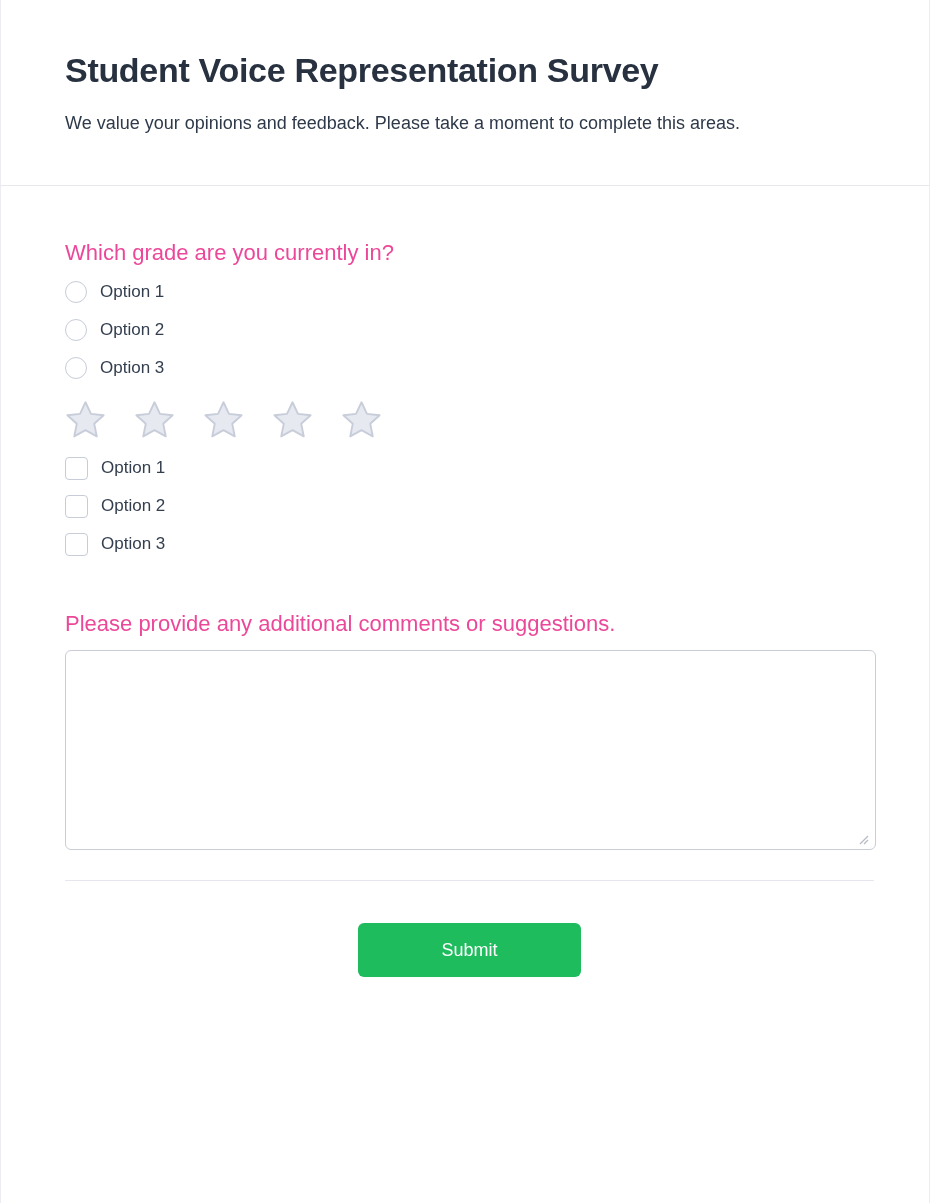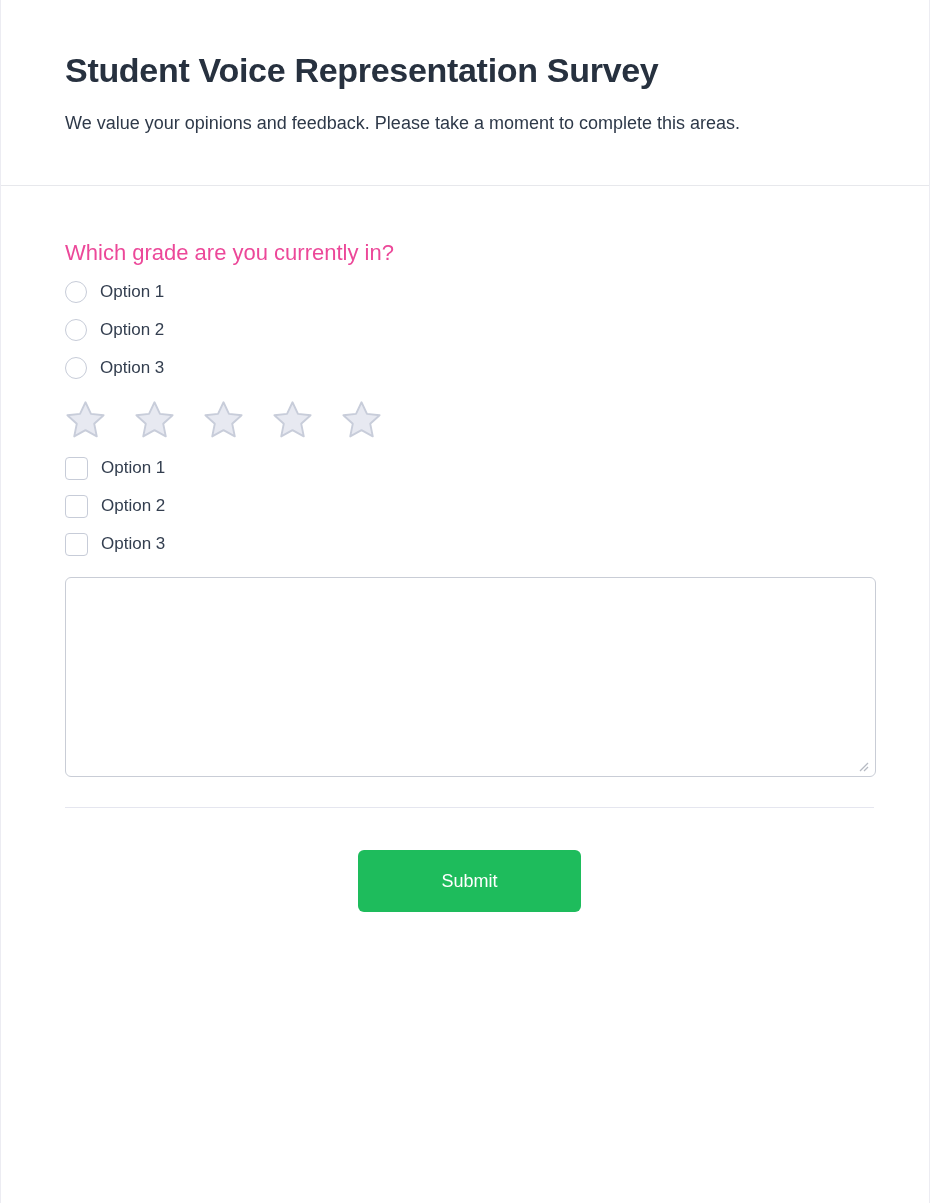--- a/index.html
+++ b/index.html
@@ -106,21 +106,21 @@
   .footer-divider {
     margin-top: 30px;
     border: none;
     border-top: 1px solid #e5e6ef;
     width: 100%;
   }
   .footer { text-align: center; }
   .submit-button {
     margin-top: 42px;
     width: 223px;
-    height: 62px;
+    height: 54px;
     background: #1ebc5c;
     color: #ffffff;
     border: none;
     border-radius: 6px;
     font-family: "Liberation Sans", "DejaVu Sans", sans-serif;
     font-size: 18px;
     font-weight: 500;
     cursor: pointer;
   }
 </style>
@@ -176,20 +176,21 @@
     <div class="option-row">
       <span class="checkbox-control"></span>
       <span class="option-text">Option 2</span>
     </div>
     <div class="option-row">
       <span class="checkbox-control"></span>
       <span class="option-text">Option 3</span>
     </div>
   </div>
 
+  <div class="question-label q4-label">Please provide any additional comments or suggestions.</div>
   <div class="textarea-wrap">
     <textarea class="comments-input" placeholder="" style=""></textarea>
     <svg class="resize-grip" viewBox="0 0 12 12">
       <line x1="3" y1="11" x2="11" y2="3" stroke="#b6bac3" stroke-width="1.2"></line>
       <line x1="7" y1="11" x2="11" y2="7" stroke="#b6bac3" stroke-width="1.2"></line>
     </svg>
   </div>
 
   <hr class="footer-divider">
 

